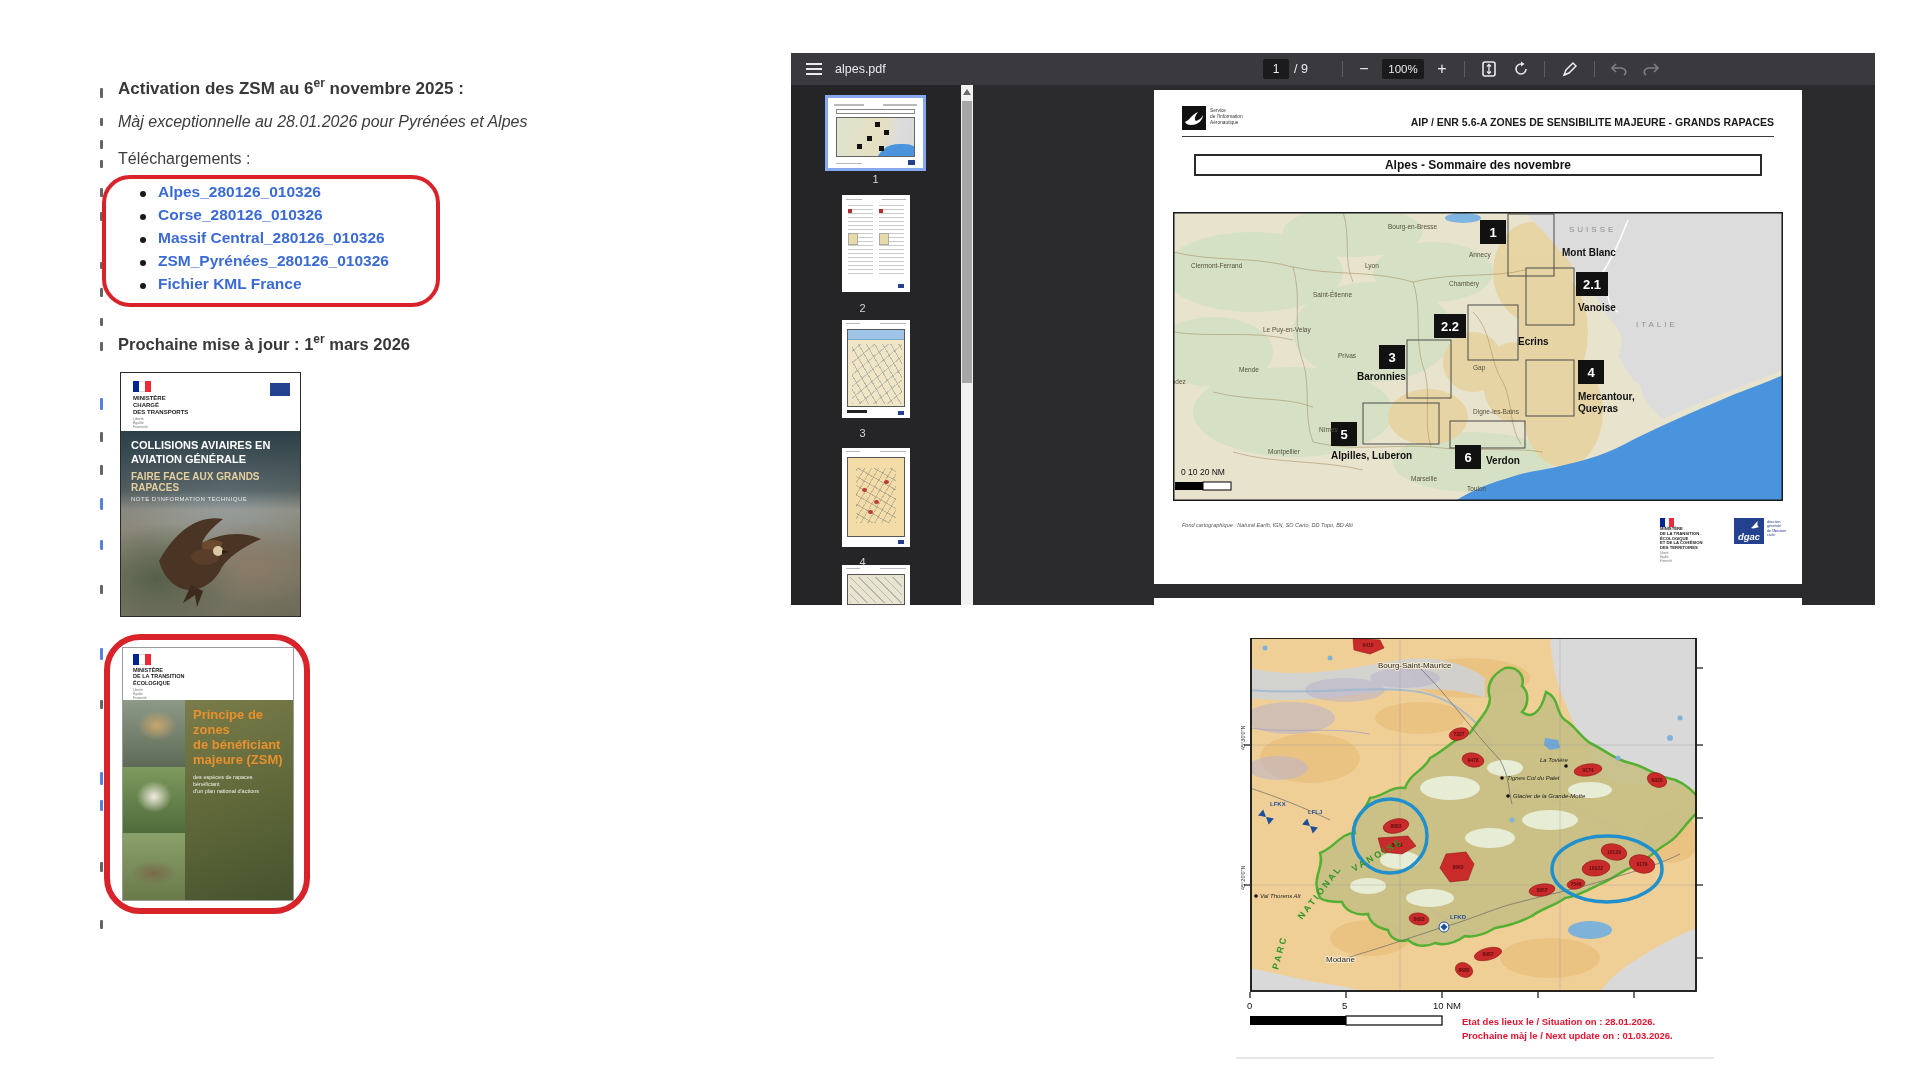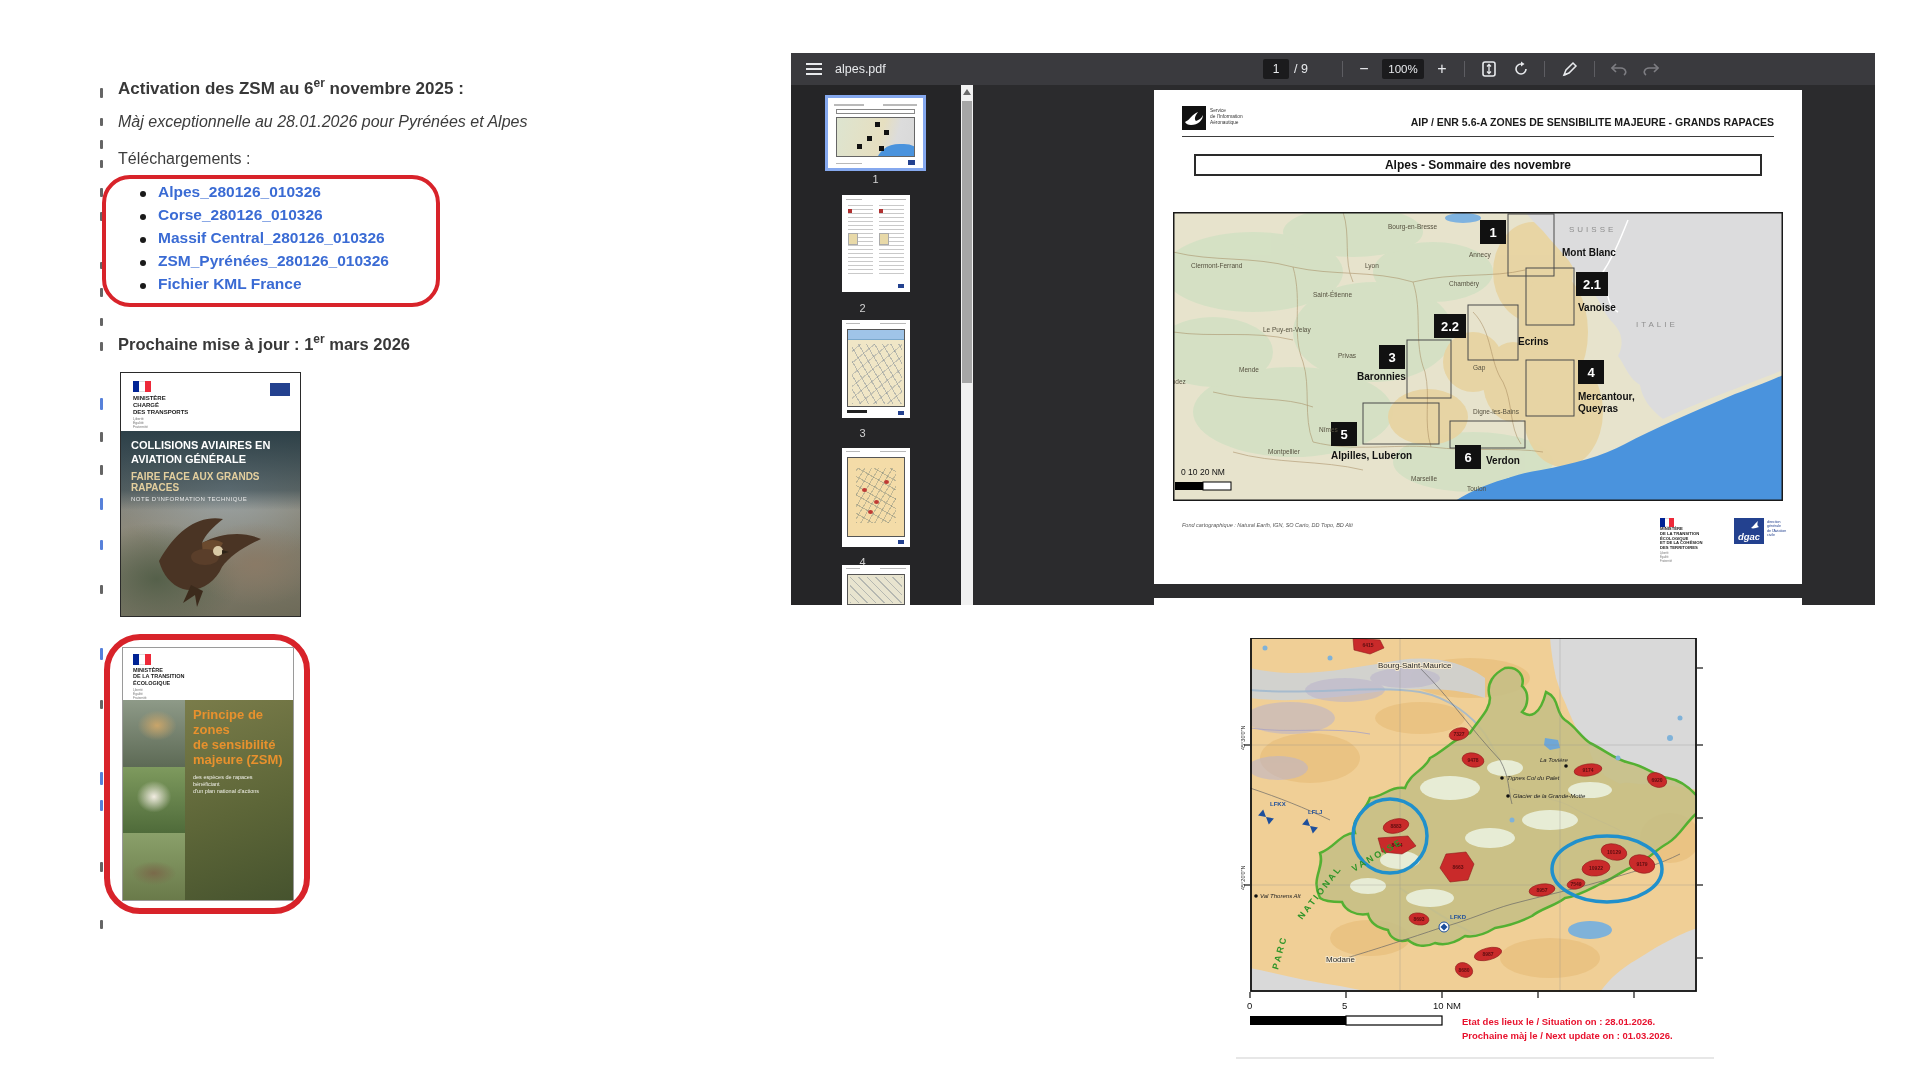--- a/index.html
+++ b/index.html
@@ -191,21 +191,21 @@
     </div>
     <div class="c2-body" style="top:52px;height:200px;">
       <div class="c2-left">
         <div class="ph ph1"></div>
         <div class="ph ph2"></div>
         <div class="ph ph3"></div>
       </div>
       <div class="c2-right">
         <div class="c2-title prelines">Principe de
 zones
-de sensibilité
+de bénéficiant
 majeure (ZSM)</div>
         <div class="c2-sub prelines">des espèces de rapaces
 bénéficiant
 d'un plan national d'actions</div>
       </div>
     </div>
   </div>
 
   <div class="abs viewer">
     <div class="toolbar">

